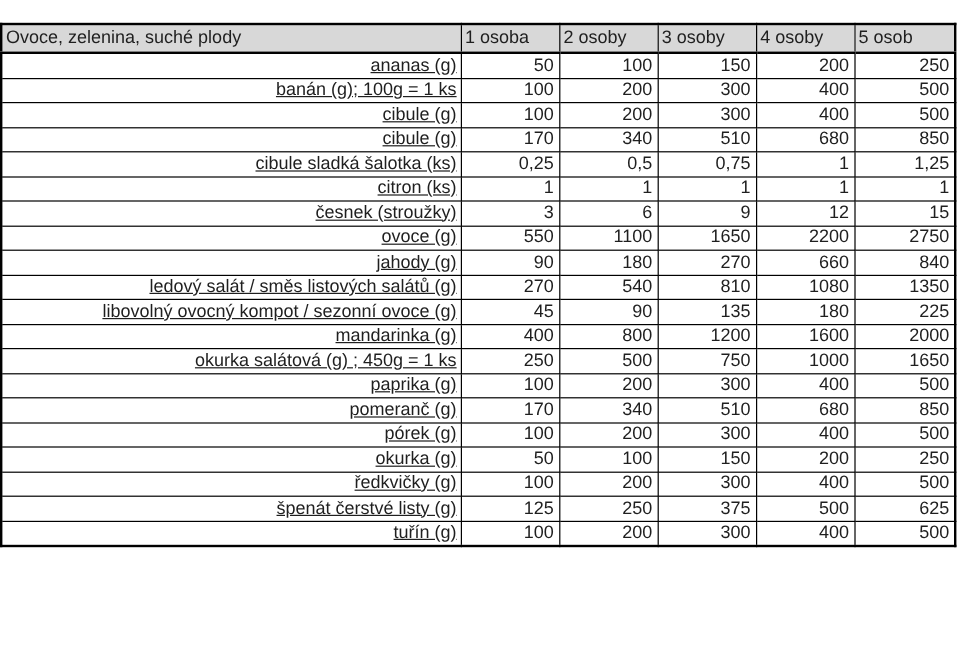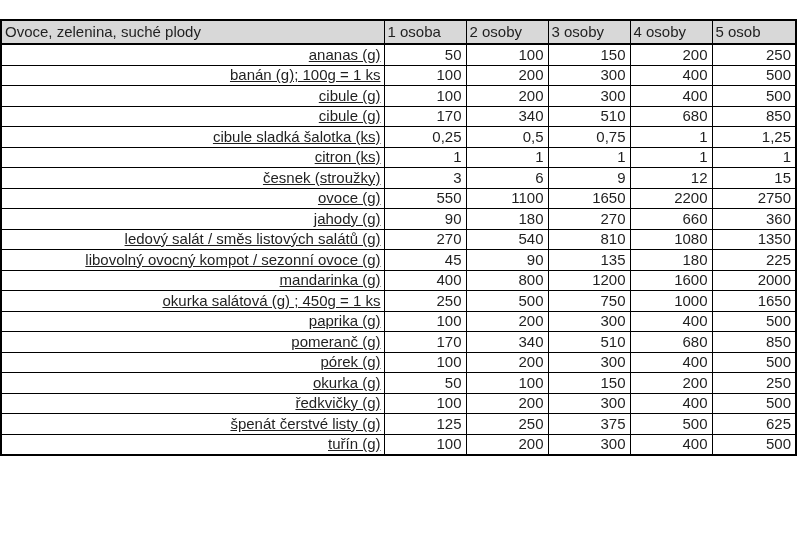--- a/index.html
+++ b/index.html
@@ -131,21 +131,21 @@
           <td class="num">1650</td>
           <td class="num">2200</td>
           <td class="num">2750</td>
         </tr>
         <tr>
           <td class="name">jahody (g)</td>
           <td class="num">90</td>
           <td class="num">180</td>
           <td class="num">270</td>
           <td class="num">660</td>
-          <td class="num">360</td>
+          <td class="num">840</td>
         </tr>
         <tr>
           <td class="name">ledový salát / směs listových salátů (g)</td>
           <td class="num">270</td>
           <td class="num">540</td>
           <td class="num">810</td>
           <td class="num">1080</td>
           <td class="num">1350</td>
         </tr>
         <tr>

